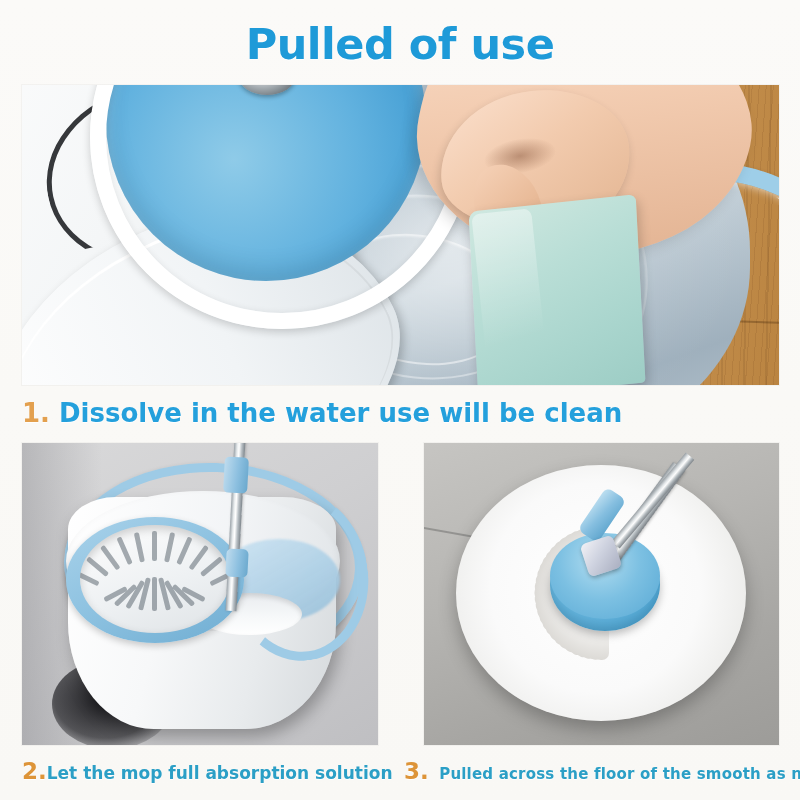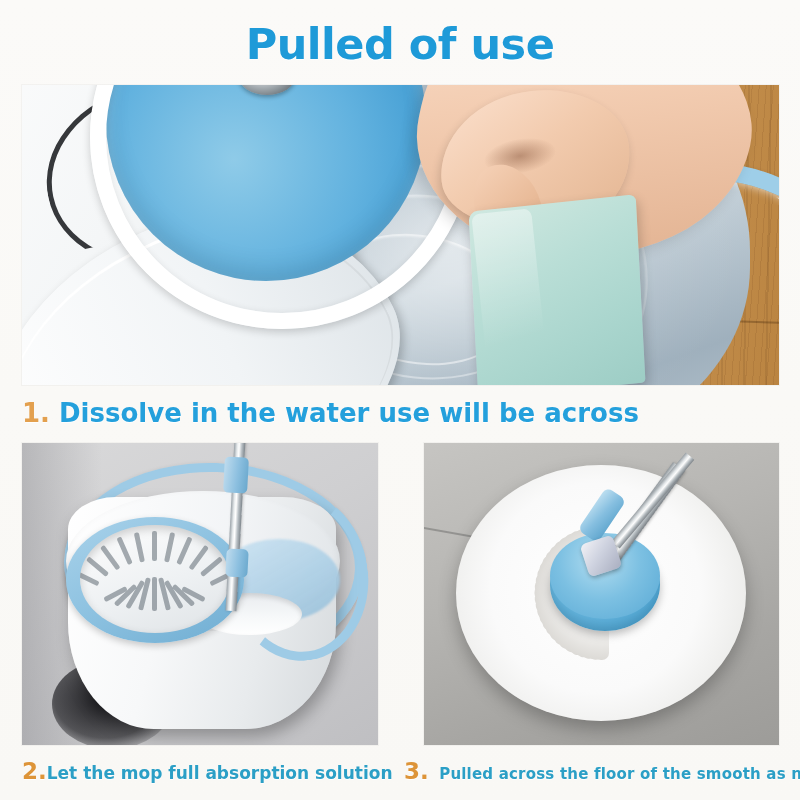--- a/index.html
+++ b/index.html
@@ -452,21 +452,21 @@
       <div class="knuckle-shadow"></div>
       <div class="thumb"></div>
       <div class="tablet"></div>
       <div class="tablet-sheen"></div>
 
     </div>
   </div>
 
   <div class="caption cap1">
     <span class="num">1.</span>
-    <span class="txt">Dissolve in the water use will be across</span>
+    <span class="txt">Dissolve in the water use will be clean</span>
   </div>
 
   <div class="panel panel-bl">
     <div class="bl-scene">
       <div class="bl-wallshadow"></div>
       <div class="bl-floorshadow"></div>
 
       <div class="blue-handle"></div>
       <div class="bucket-body"></div>
       <div class="bucket-lip"></div>

